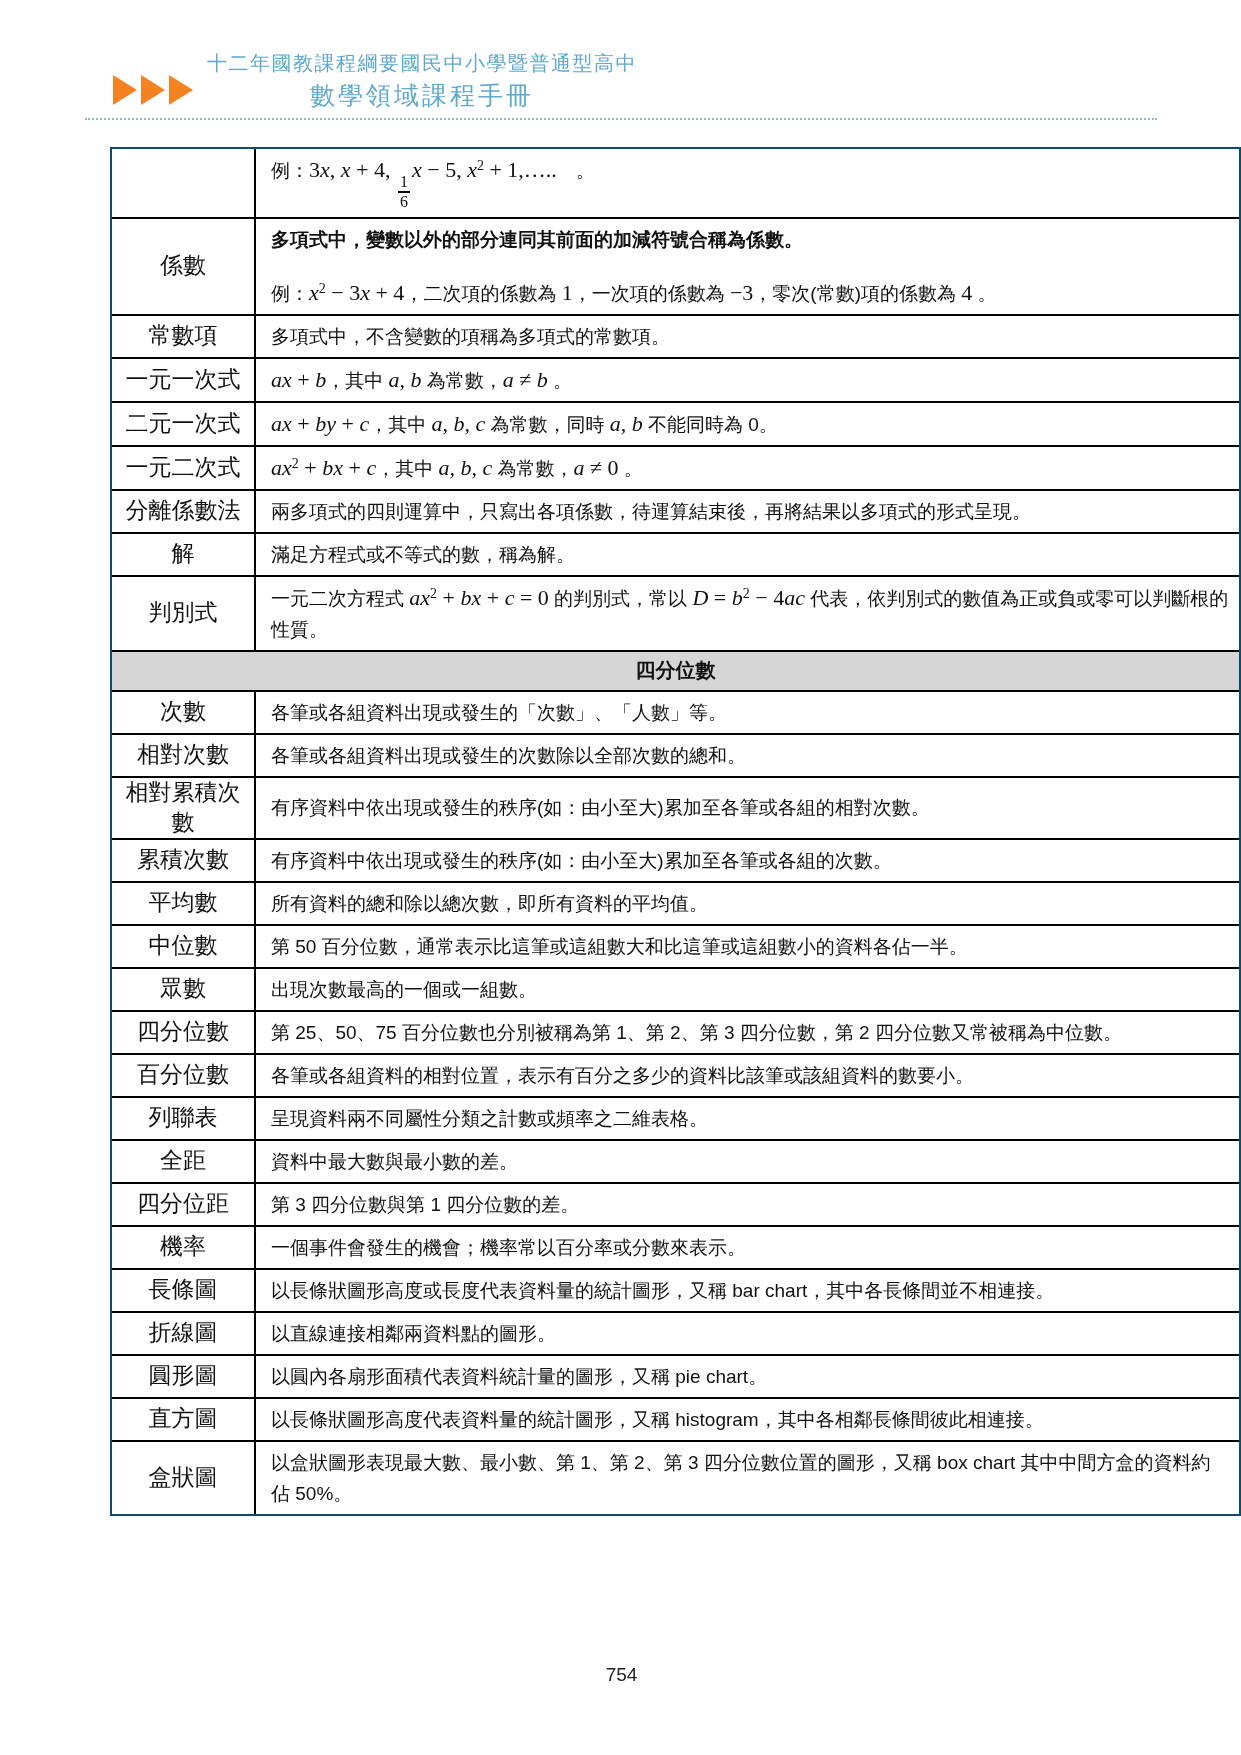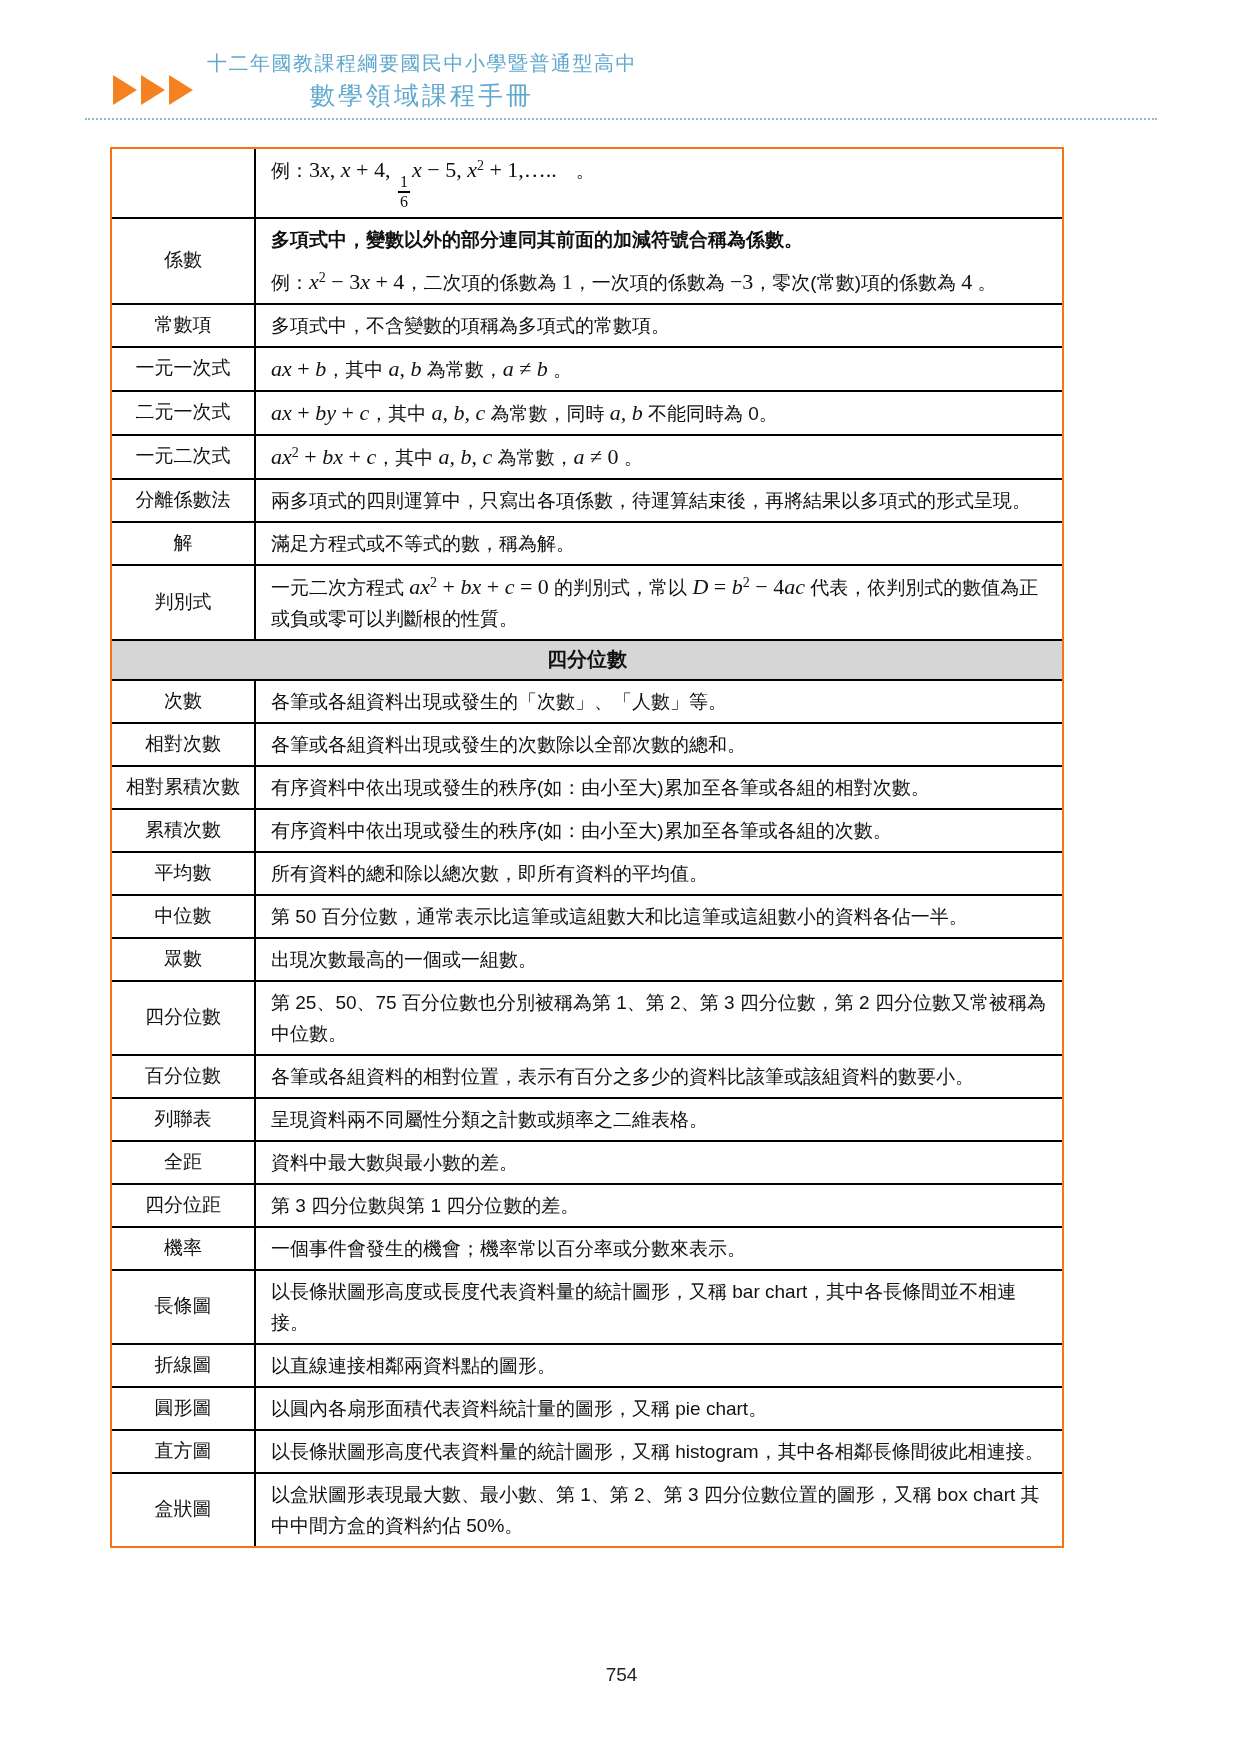--- a/index.html
+++ b/index.html
@@ -13,29 +13,29 @@
   .tris { display:flex; align-items:center; gap:4px; margin-top:18px; }
   .tri { width:0; height:0; border-top:15px solid transparent; border-bottom:15px solid transparent;
          border-left:24px solid var(--orange); }
   .titles { margin-left:14px; text-align:center; color:var(--blue); }
   .t1 { font-size:20px; letter-spacing:1.5px; }
   .t2 { font-size:25px; letter-spacing:3px; margin-top:2px;text-align:center; }
   .divider { position:absolute; top:118px; left:85px; width:1072px; height:0;
              border-top:2px dotted var(--divider); }
 
   
-  .table { position:absolute; top:147px; left:110px; width:954px; border:2px solid #f97316; background:#fff; }
+  .table { position:absolute; top:147px; left:110px; width:1131px; border:2px solid #0c4a6e; background:#fff; }
   .row { display:flex; border-top:2px solid #000; min-height:39px; }
   .row:first-child { border-top:none; }
   .term { flex:0 0 144px; width:144px; border-right:2px solid #000; display:flex;
-          align-items:center; justify-content:center; text-align:center; font-size:19px;
+          align-items:center; justify-content:center; text-align:center; font-size:23px;
           padding:0 3px; line-height:1.3; }
   .def { flex:1; padding:5px 10px 5px 15px; font-size:19px; line-height:31px;
          display:flex; flex-direction:column; justify-content:center; }
-  .def-line + .def-line { margin-top:11px; }
+  .def-line + .def-line { margin-top:22px; }
   .bold { font-weight:bold; }
   .mi { font-family:"Liberation Serif","DejaVu Serif",serif; font-style:italic; font-size:22px; }
   .mn { font-family:"Liberation Serif","DejaVu Serif",serif; font-size:22px; }
   sup.msup { font-family:"Liberation Serif","DejaVu Serif",serif; font-size:14px; line-height:0; }
   .frac { display:inline-flex; flex-direction:column; align-items:center; vertical-align:-10px;
           font-family:"Liberation Serif","DejaVu Serif",serif; font-size:16px; line-height:1.15; margin:0 2px; }
   .frac .den { border-top:2px solid #000; padding:0 2px; }
   .section-row { background:var(--gray); text-align:center; font-weight:bold; font-size:20px;
                  padding:5px 0 6px 0; border-top:2px solid #000; }
 

